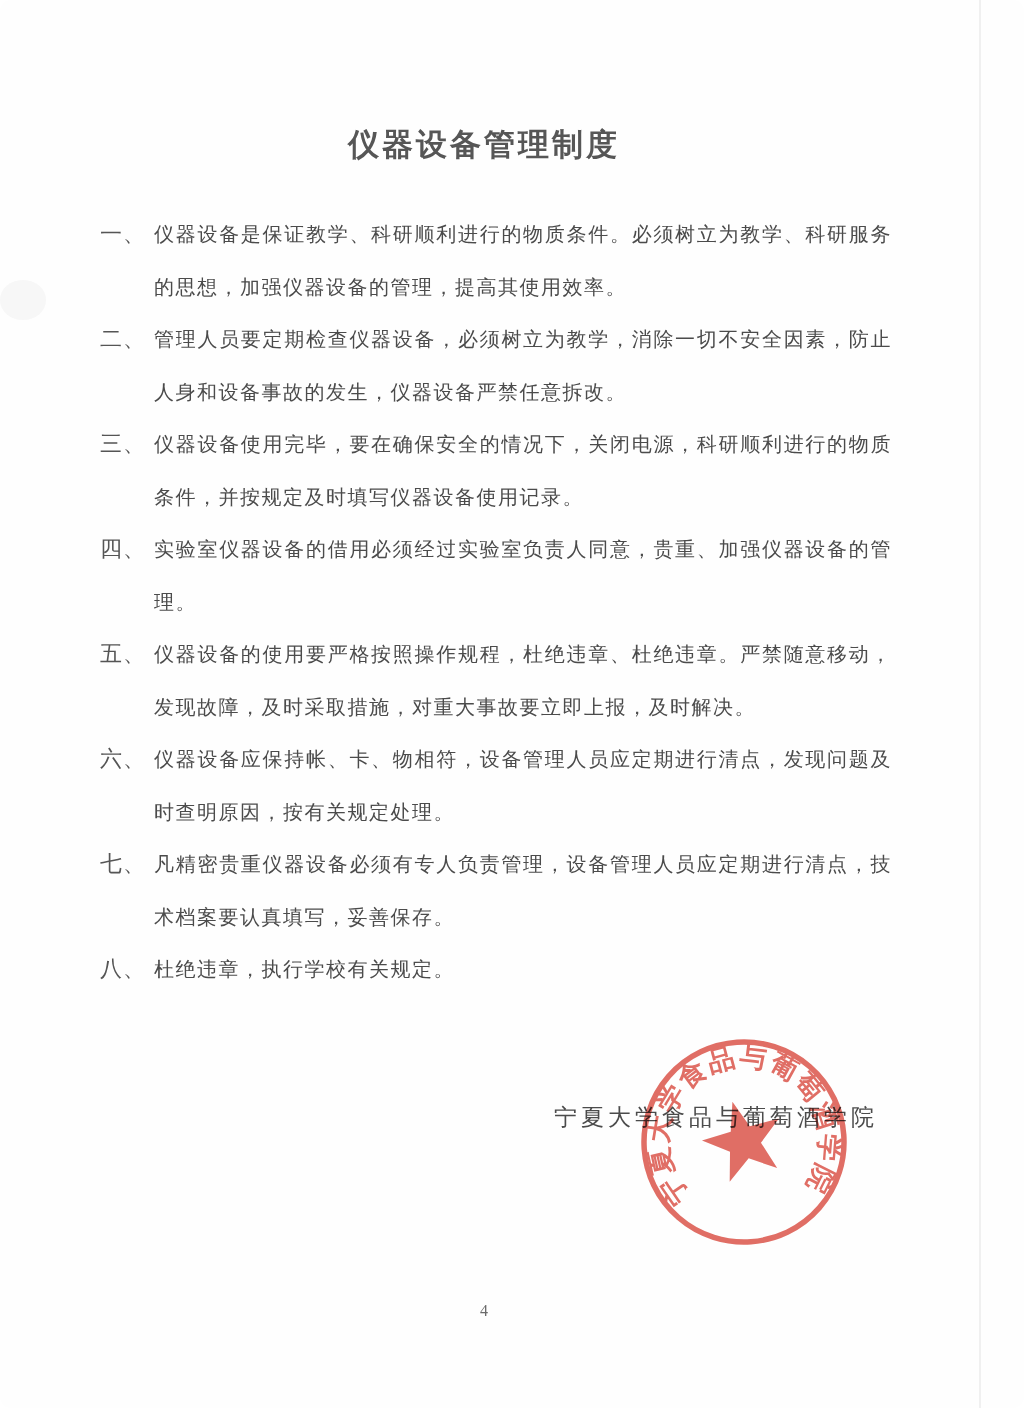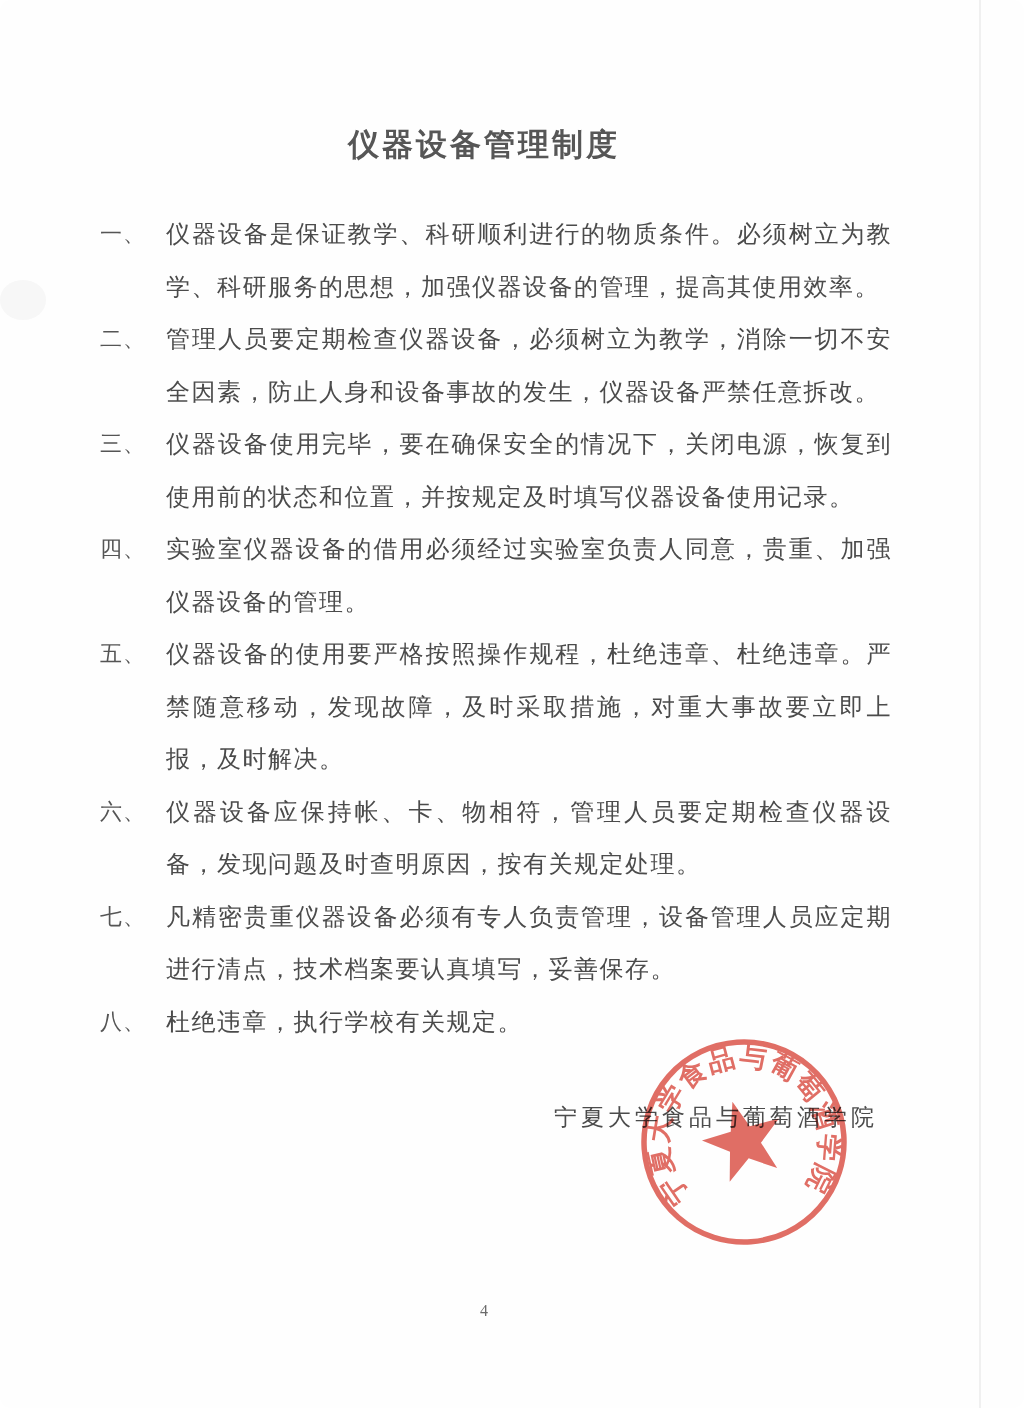--- a/index.html
+++ b/index.html
@@ -60,27 +60,26 @@
   }
   .item-num {
     flex: 0 0 54px;
     font-size: 22px;
     line-height: 52.5px;
     letter-spacing: 1px;
     color: #555;
   }
   .item-text {
     flex: 1;
-    font-size: 24px;
+    font-size: 20px;
     line-height: 52.5px;
     text-align: justify;
     text-justify: inter-ideograph;
     letter-spacing: 1.5px;
     color: #4b4b4b;
-    margin-left: 12px;
   }
   .signature-org {
     position: absolute;
     top: 1102px;
     right: 146px;
     font-size: 23px;
     letter-spacing: 4px;
     color: #4b4b4b;
   }
   .signature-date {
@@ -125,33 +124,33 @@
     <div class="item">
       <span class="item-num">一、</span>
       <span class="item-text">仪器设备是保证教学、科研顺利进行的物质条件。必须树立为教学、科研服务的思想，加强仪器设备的管理，提高其使用效率。</span>
     </div>
     <div class="item">
       <span class="item-num">二、</span>
       <span class="item-text">管理人员要定期检查仪器设备，必须树立为教学，消除一切不安全因素，防止人身和设备事故的发生，仪器设备严禁任意拆改。</span>
     </div>
     <div class="item">
       <span class="item-num">三、</span>
-      <span class="item-text">仪器设备使用完毕，要在确保安全的情况下，关闭电源，恢复到使用前的状态和位置，并按规定及时填写仪器设备使用记录。</span>
+      <span class="item-text">仪器设备使用完毕，要在确保安全的情况下，关闭电源，科研顺利进行的物质条件，并按规定及时填写仪器设备使用记录。</span>
     </div>
     <div class="item">
       <span class="item-num">四、</span>
       <span class="item-text">实验室仪器设备的借用必须经过实验室负责人同意，贵重、加强仪器设备的管理。</span>
     </div>
     <div class="item">
       <span class="item-num">五、</span>
       <span class="item-text">仪器设备的使用要严格按照操作规程，杜绝违章、杜绝违章。严禁随意移动，发现故障，及时采取措施，对重大事故要立即上报，及时解决。</span>
     </div>
     <div class="item">
       <span class="item-num">六、</span>
-      <span class="item-text">仪器设备应保持帐、卡、物相符，管理人员要定期检查仪器设备，发现问题及时查明原因，按有关规定处理。</span>
+      <span class="item-text">仪器设备应保持帐、卡、物相符，设备管理人员应定期进行清点，发现问题及时查明原因，按有关规定处理。</span>
     </div>
     <div class="item">
       <span class="item-num">七、</span>
       <span class="item-text">凡精密贵重仪器设备必须有专人负责管理，设备管理人员应定期进行清点，技术档案要认真填写，妥善保存。</span>
     </div>
     <div class="item">
       <span class="item-num">八、</span>
       <span class="item-text">杜绝违章，执行学校有关规定。</span>
     </div>
   </div>

